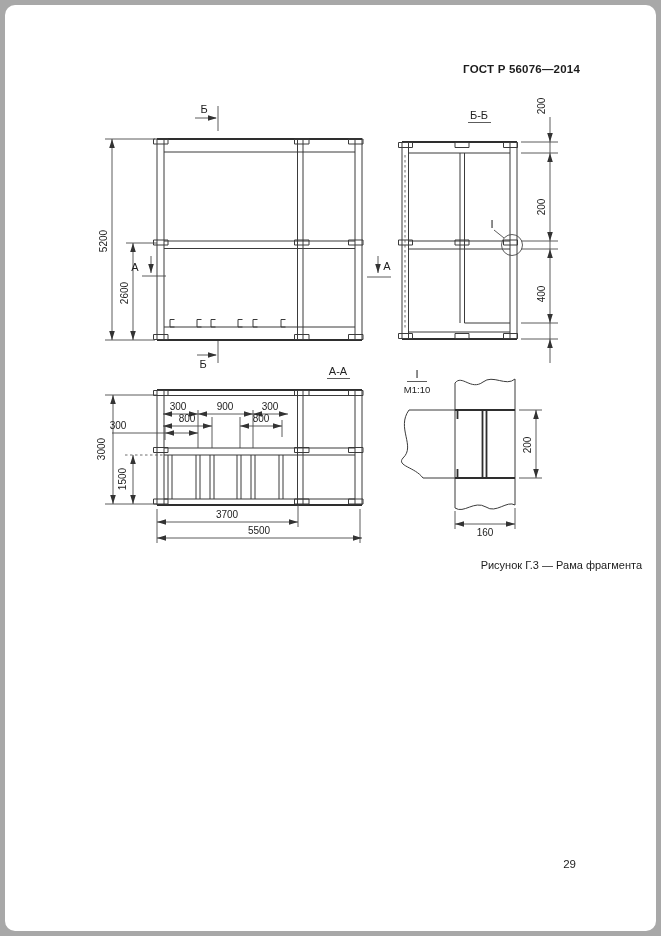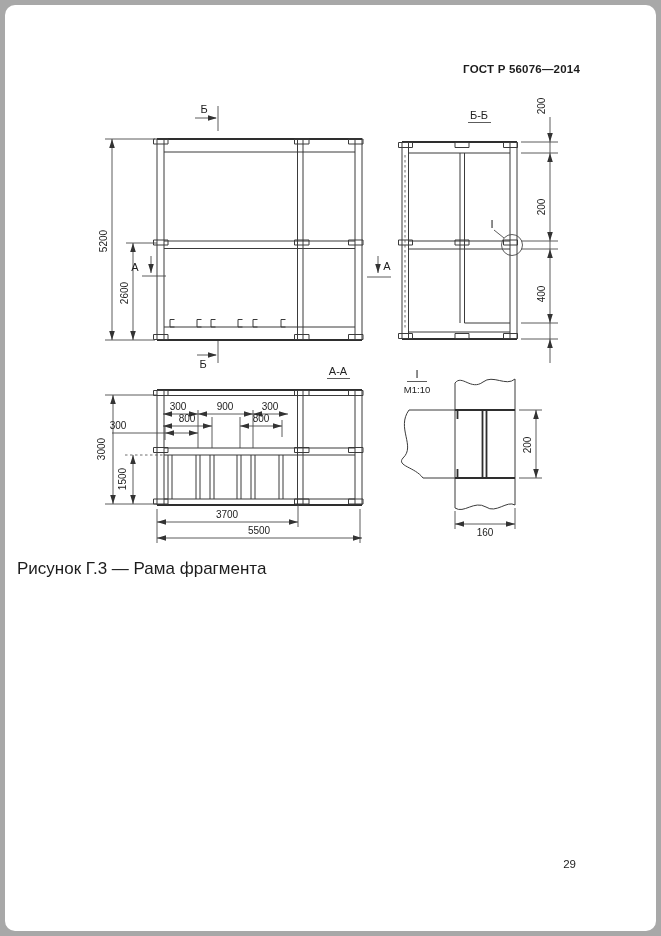--- a/index.html
+++ b/index.html
@@ -1,19 +1,19 @@
 <!DOCTYPE html>
 <html><head>
 <meta charset="utf-8">
 <style>
   html,body{margin:0;padding:0;}
   body{width:661px;height:936px;background:#a8a8a8;font-family:"Liberation Sans",sans-serif;}
   .page{position:absolute;left:5px;top:5px;width:651px;height:926px;background:#ffffff;border-radius:10px;overflow:hidden;}
   .hdr{position:absolute;top:58px;right:76px;font-size:11.5px;font-weight:bold;color:#1c1c1c;letter-spacing:.2px;}
-  .cap{position:absolute;top:554px;left:12px;width:633px;text-align:left;font-size:17px;color:#1c1c1c;}
+  .cap{position:absolute;top:554px;left:4px;width:633px;text-align:right;font-size:11px;color:#1c1c1c;}
   .pgnum{position:absolute;top:853px;right:80px;font-size:11.5px;color:#1c1c1c;}
   svg{position:absolute;left:0;top:0;}
   .thin{stroke:#3b3b3b;stroke-width:1;fill:none;}
   .thick{stroke:#2e2e2e;stroke-width:1.8;fill:none;}
   .dim{stroke:#4a4a4a;stroke-width:0.9;fill:none;}
   .dash{stroke:#4a4a4a;stroke-width:0.8;fill:none;stroke-dasharray:2.5 2.5;}
   .arr{fill:#333;stroke:none;}
   text{fill:#222;font-family:"Liberation Sans",sans-serif;font-size:10px;}
   .ttl{font-size:11px;}
 </style>

